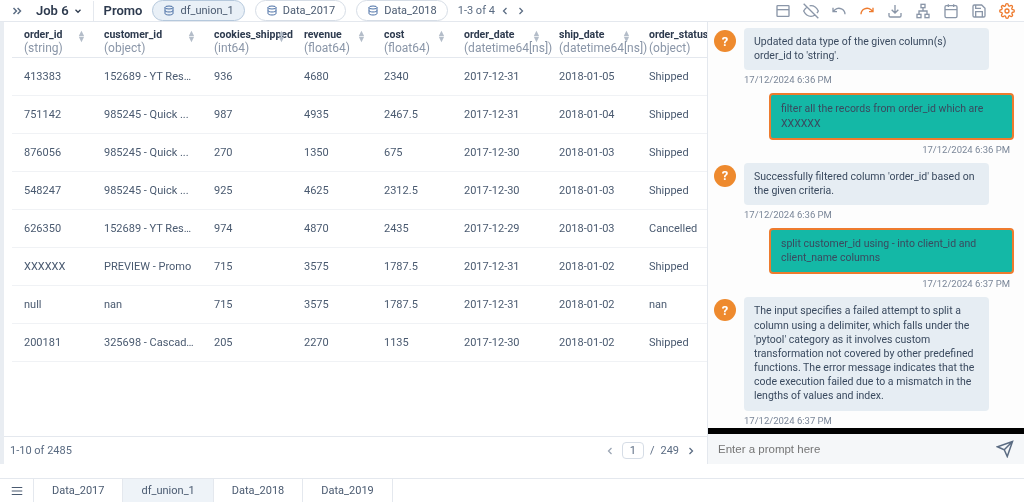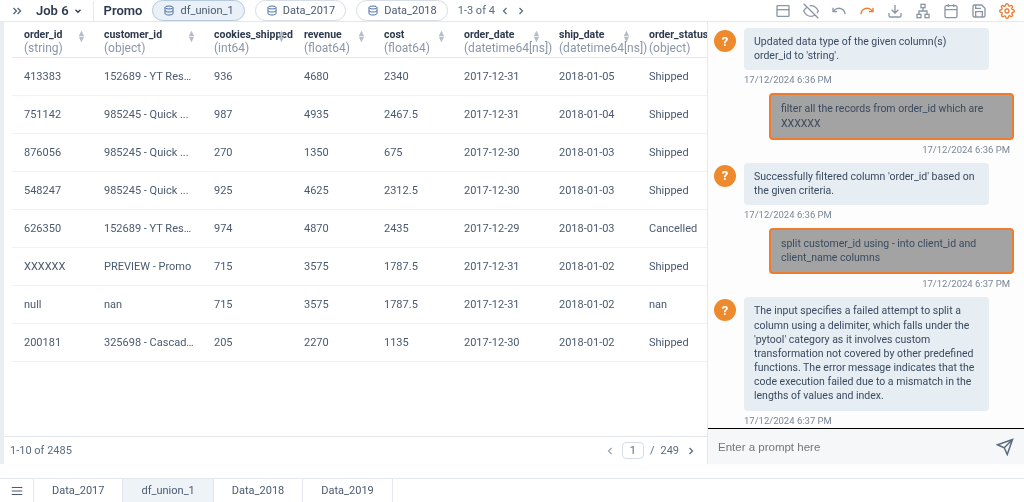--- a/index.html
+++ b/index.html
@@ -93,26 +93,26 @@
     width:22px; height:22px; border-radius:50%; background:#ee8a2e;
     color:#fff; font-weight:700; font-size:13px;
     display:flex; align-items:center; justify-content:center; flex-shrink:0;
     margin-top:2px;
   }
   .bubble {
     background:#e6edf3; border-radius:4px; padding:7px 10px;
     font-size:10.5px; color:#3a4a5f; line-height:1.35;
     max-width: 245px;
   }
-  .msg-row.user .bubble { background:#a3a3a3; }
+  .msg-row.user .bubble { background:#14b8a6; }
   .bubble.highlight { border:2px solid #ee7b2e; }
   .ts { font-size:9.5px; color:#7a8698; margin: 2px 0 8px 30px; }
   .ts.right { text-align:right; margin:2px 4px 8px 0; }
   .chat-input {
-    border-top:1px solid #000000; height:36px;
+    border-top:6px solid #000000; height:36px;
     display:flex; align-items:center; padding:0 10px; gap:8px;
     background:#f5f7f9;
   }
   .chat-input input {
     flex:1; border:none; background:transparent; font-size:11.5px;
     color:#4a5a70; outline:none;
   }
   .send-ic { color:#5a6b82; cursor:pointer; }
   svg { display:block; }
 </style>

